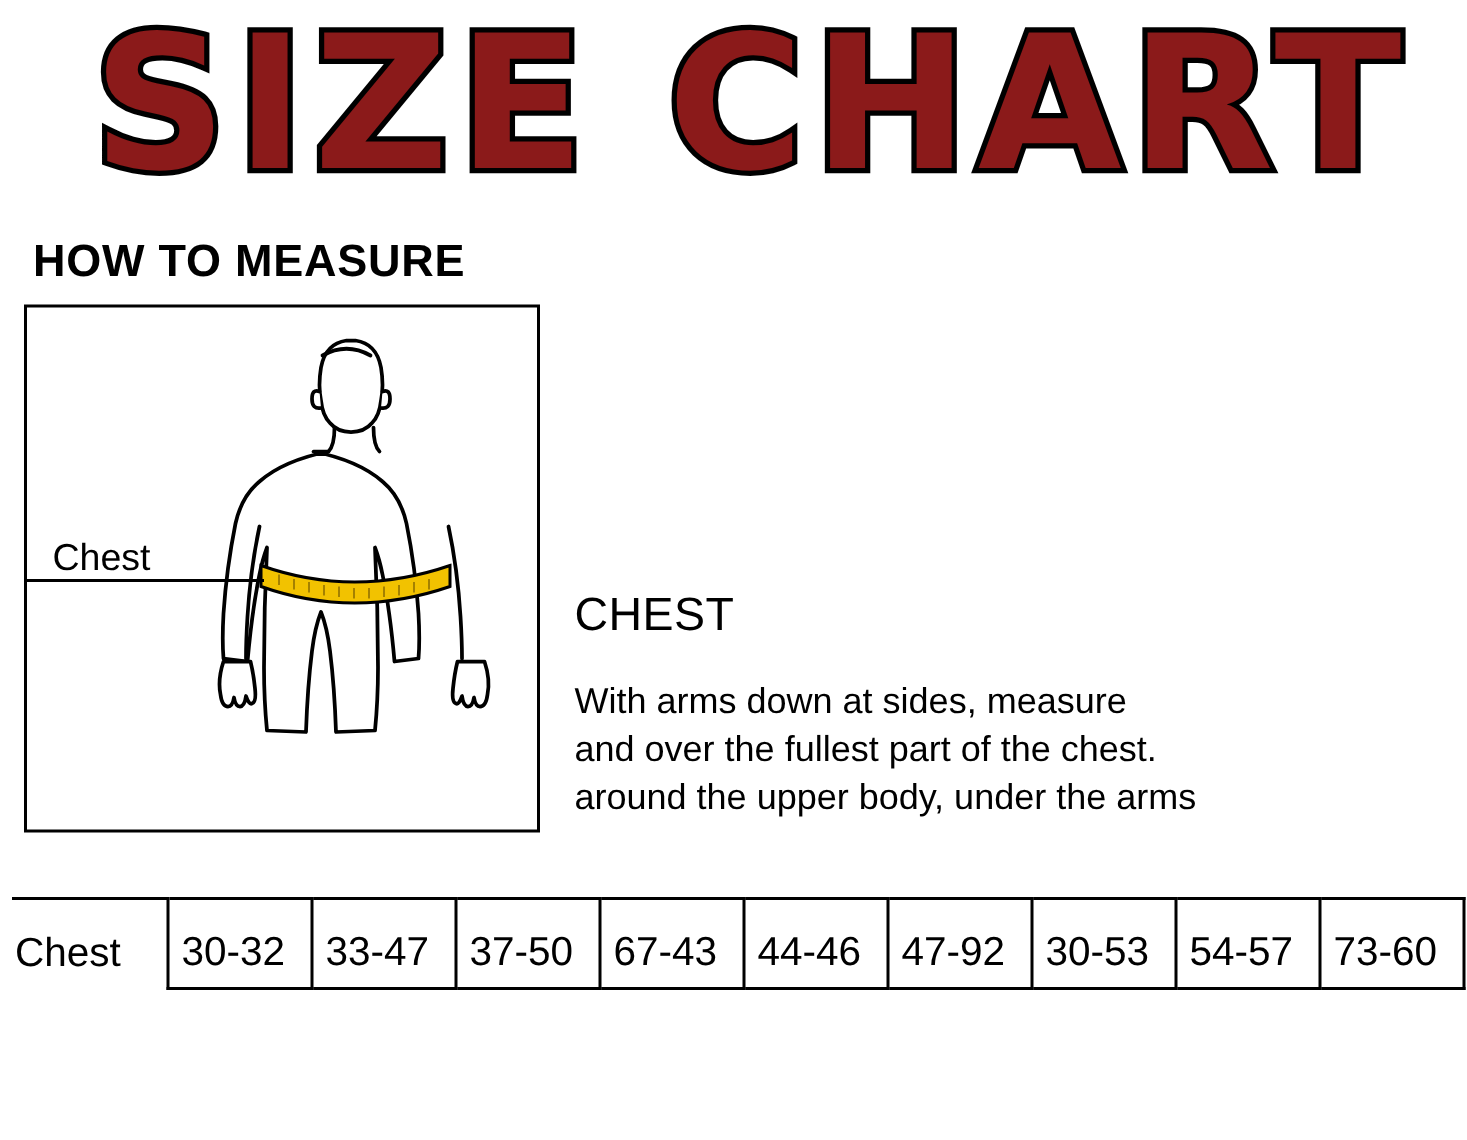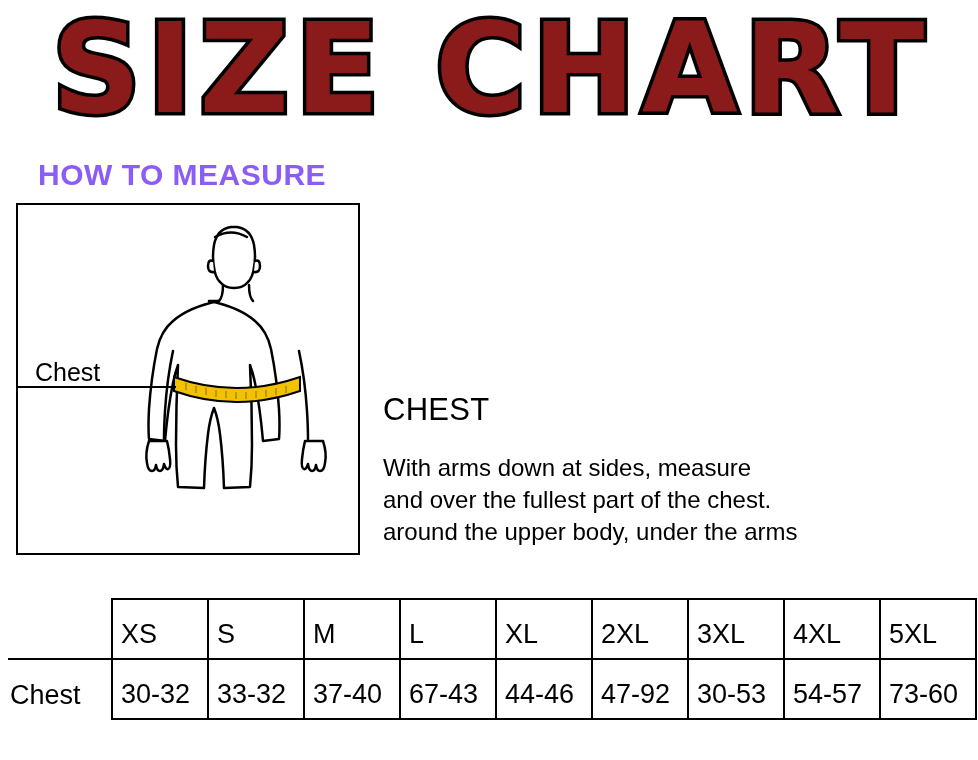--- a/index.html
+++ b/index.html
@@ -12,36 +12,35 @@
   }
   #page {
     position: relative;
     width: 978px; height: 760px;
     background: #ffffff;
   }
 
   
   #title-wrap {
     position: absolute;
-    left: 2px; top: 0;
+    left: 12px; top: 0;
     width: 840px; height: 146px;
   }
   #title-svg { display: block; }
 
   
   #howto {
     position: absolute;
     left: 22px; top: 158px;
     font-family: "Liberation Sans", sans-serif;
     font-weight: bold;
     font-size: 30px;
     letter-spacing: 0.5px;
-    color: #8b5cf6;
+    color: #000000;
     white-space: nowrap;
-    margin-left: 16px;
   }
 
   
   #figure-box {
     position: absolute;
     left: 16px; top: 203px;
     width: 344px; height: 352px;
     border: 2px solid #000;
     background: #fff;
     overflow: hidden;
@@ -177,37 +176,25 @@
 
   <div id="desc-title">CHEST</div>
   <div id="desc-body">
     <div>With arms down at sides, measure</div>
     <div>and over the fullest part of the chest.</div>
     <div>around the upper body, under the arms</div>
   </div>
 
   <table id="size-table">
     <tbody>
-        <tr class="header-row">
-      <td class="rowhead-blank"></td>
-      <td class="col">XS</td>
-      <td class="col">S</td>
-      <td class="col">M</td>
-      <td class="col">L</td>
-      <td class="col">XL</td>
-      <td class="col">2XL</td>
-      <td class="col">3XL</td>
-      <td class="col">4XL</td>
-      <td class="col">5XL</td>
-    </tr>
     <tr class="data-row">
       <td class="rowhead">Chest</td>
       <td class="col">30-32</td>
-      <td class="col">33-32</td>
-      <td class="col">37-40</td>
+      <td class="col">33-47</td>
+      <td class="col">37-50</td>
       <td class="col">67-43</td>
       <td class="col">44-46</td>
       <td class="col">47-92</td>
       <td class="col">30-53</td>
       <td class="col">54-57</td>
       <td class="col">73-60</td>
     </tr>
   </tbody>
     </table>
 

